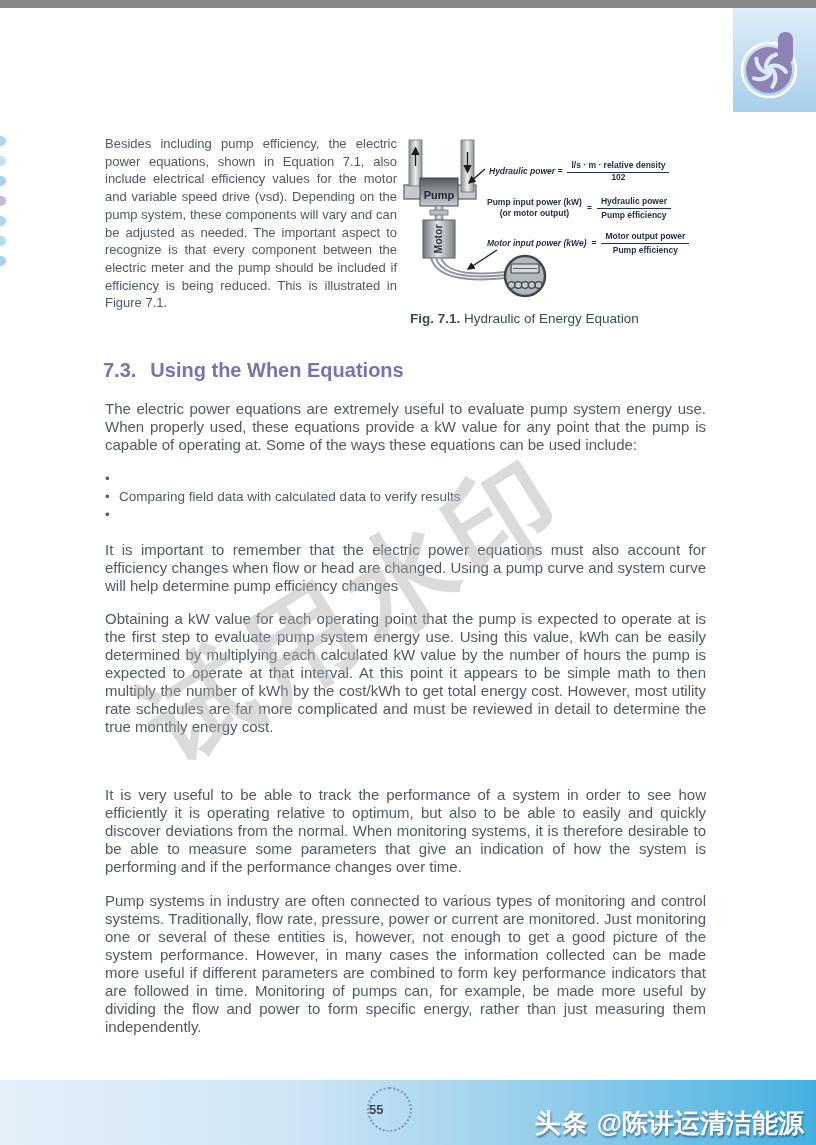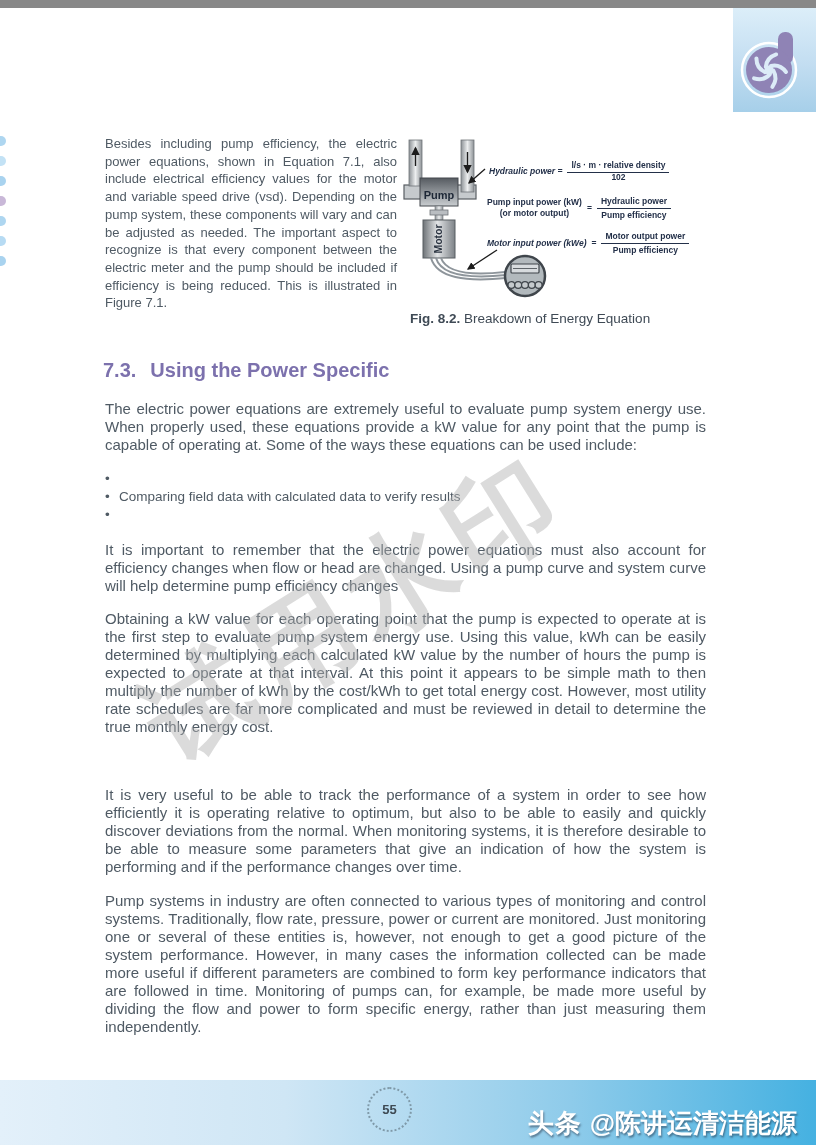--- a/index.html
+++ b/index.html
@@ -82,25 +82,25 @@
   }
 
   
   .footer-bar {
     position: absolute; left: 0; top: 1072px; width: 816px; height: 73px;
     background: linear-gradient(90deg, #e3f0fa 0%, #cfe6f5 35%, #8ecbea 70%, #45b1e1 100%);
   }
   .page-circle {
     position: absolute; left: 367px; top: 1079px; width: 45px; height: 45px;
     border: 2px dotted #7f99a8; border-radius: 50%;
-    display: flex; align-items: center; justify-content: center;
+    display: flex; align-items: center; justify-content: flex-start;
     font-size: 13px; font-weight: bold; color: #3e4a54;
   }
   .footer-credit {
-    position: absolute; right: 19px; top: 1098px;
+    position: absolute; right: 12px; top: 1098px;
     font-size: 26px; font-weight: bold; color: #ffffff;
     text-shadow: 1px 2px 2px rgba(30,40,60,0.5);
     font-family: "Liberation Sans", sans-serif;
   }
   .footer-credit .brand { margin-right: 8px; letter-spacing: 1px; }
 </style>
 </head>
 <body>
 
 <div class="page">
@@ -214,25 +214,25 @@
       <span class="lbl">Motor input power (kWe)</span>
       <span>=</span>
       <span class="eq-frac">
         <span class="num" style="display:block">Motor output power</span>
         <span class="den" style="display:block">Pump efficiency</span>
       </span>
     </div>
   </div>
 
   <div class="fig-caption">
-    <span class="cap-bold">Fig. 8.2.</span><span> Breakdown of Energy Equation</span>
+    <span class="cap-bold">Fig. 7.1.</span><span> Hydraulic of Energy Equation</span>
   </div>
 
   <div class="sec-heading h73">
-    <span class="num">7.3.</span><span>Using the Power Specific</span>
+    <span class="num">7.3.</span><span>Using the When Equations</span>
   </div>
 
   <div class="body-par p1">The electric power equations are extremely useful to evaluate pump system energy use. When properly used, these equations provide a kW value for any point that the pump is capable of operating at. Some of the ways these equations can be used include:</div>
 
   <div class="bullets">
     <div class="b-row">
       <span class="b-dot">•</span>
     </div>
     <div class="b-row">
       <span class="b-dot">•</span>

